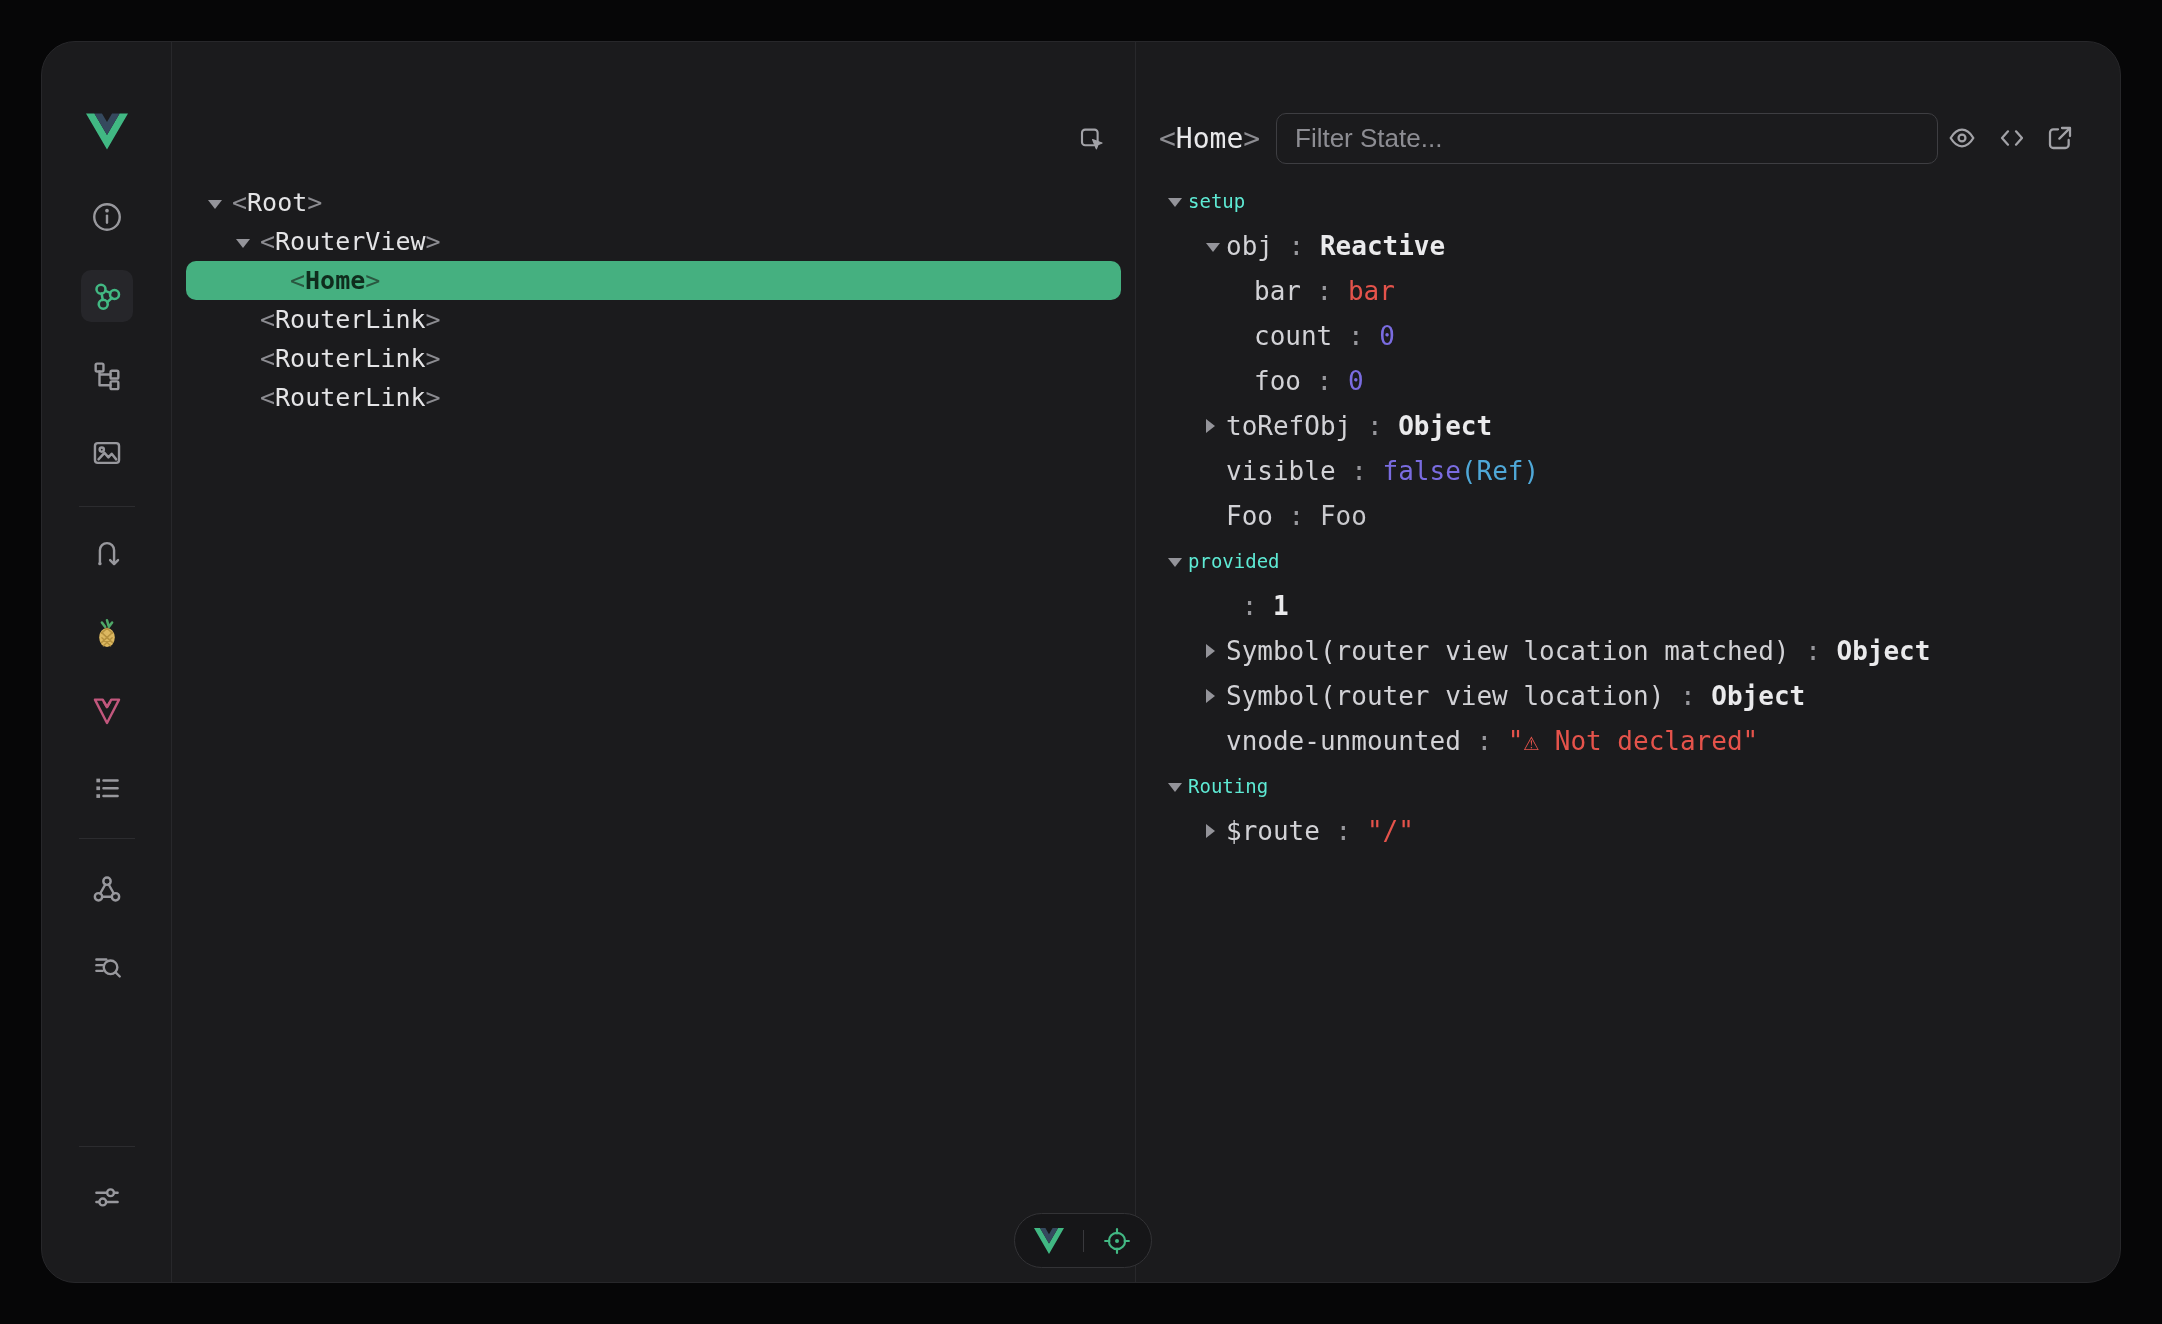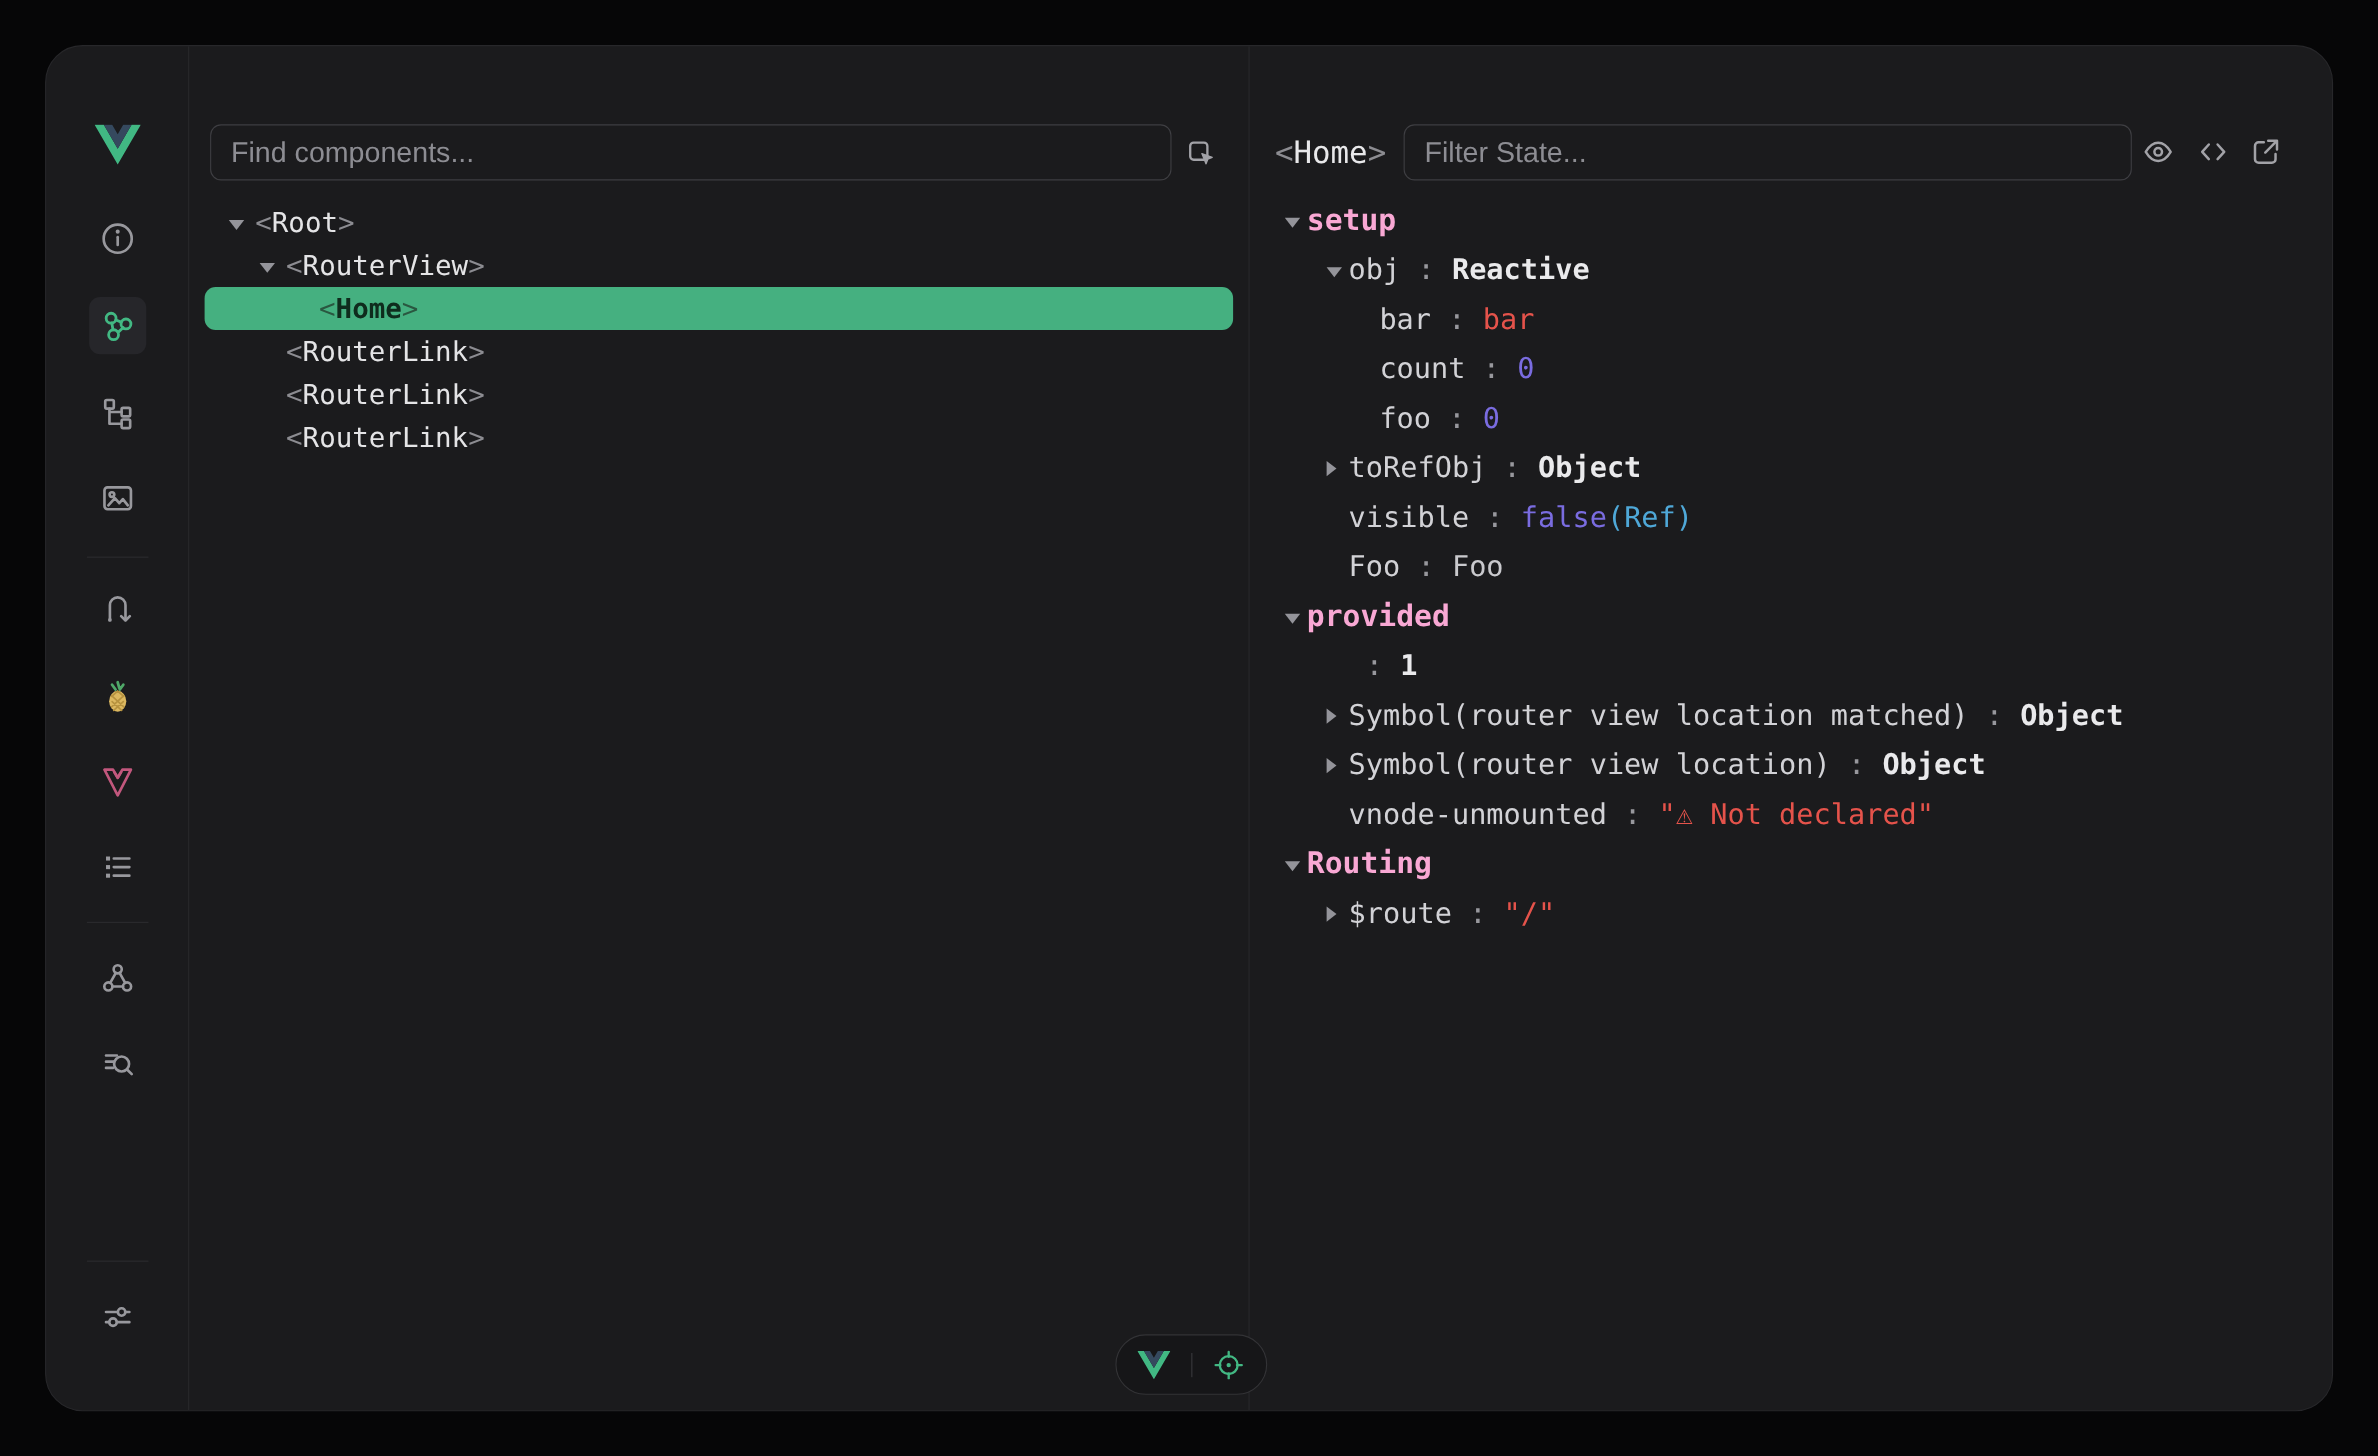--- a/index.html
+++ b/index.html
@@ -41,21 +41,21 @@
   .tag-label { position:absolute; left:22px; top:71px; height:51px; display:flex; align-items:center; font-size:28px; }
   .tag-label .bk { color:#8c8c91; }
   .tag-label .nm { color:#e8e8ea; }
   .state-panel .search-input { left:139px; top:71px; width:662px; }
   .tb-eye { left:805px; top:76px; width:40px; height:40px; }
   .tb-code { left:855px; top:76px; width:40px; height:40px; }
   .tb-ext { left:903px; top:76px; width:40px; height:40px; }
 
   .state-tree { position:absolute; left:0; top:136px; right:0; }
   .st-row { height:45px; display:flex; align-items:center; font-size:26px; white-space:pre; }
-  .st-header-label { color:#f9a8d4; font-weight:700; font-size:27px; }
+  .st-header-label { color:#5eead4; font-weight:400; font-size:19px; }
   .st-key { color:#d2d2d6; }
   .st-sep { color:#98989d; }
   .v-str { color:var(--str); }
   .v-num { color:var(--num); }
   .v-ref { color:var(--ref); }
   .v-obj { color:#eaeaec; font-weight:700; }
   .v-plain { color:#c9c9cd; }
 
   .indent { display:inline-block; flex:none; }
   .caret-box { display:inline-flex; align-items:center; color:#94949a; flex:none; }
@@ -182,21 +182,20 @@
     <div class="rail-item" style="top:1155px">
       <svg width="34" height="34" viewBox="0 0 24 24">
         <path d="M4.5 9 H19.5 M4.5 15.5 H19.5"></path>
         <circle cx="14.5" cy="9" r="2.4" fill="#1b1b1d"></circle>
         <circle cx="9" cy="15.5" r="2.4" fill="#1b1b1d"></circle>
       </svg>
     </div>
   </aside>
 
   <section class="tree-panel">
-    <input class="search-input" type="text" autocomplete="off" placeholder="Find components..." style="">
     <button class="icon-btn inspect-btn">
       <svg width="30" height="30" viewBox="0 0 24 24">
         <rect x="4" y="4.5" width="12.5" height="12.5" rx="2.5"></rect>
         <path d="M12.5 12.5 L20 15.2 16.8 16.6 15.5 19.9 Z" fill="currentColor" stroke="currentColor" stroke-width="1"></path>
       </svg>
     </button>
     <div class="component-tree">
         <div class="tree-row">
           <span class="indent" style="width: 22px;"></span>
           <span class="caret-box tree-caret">

